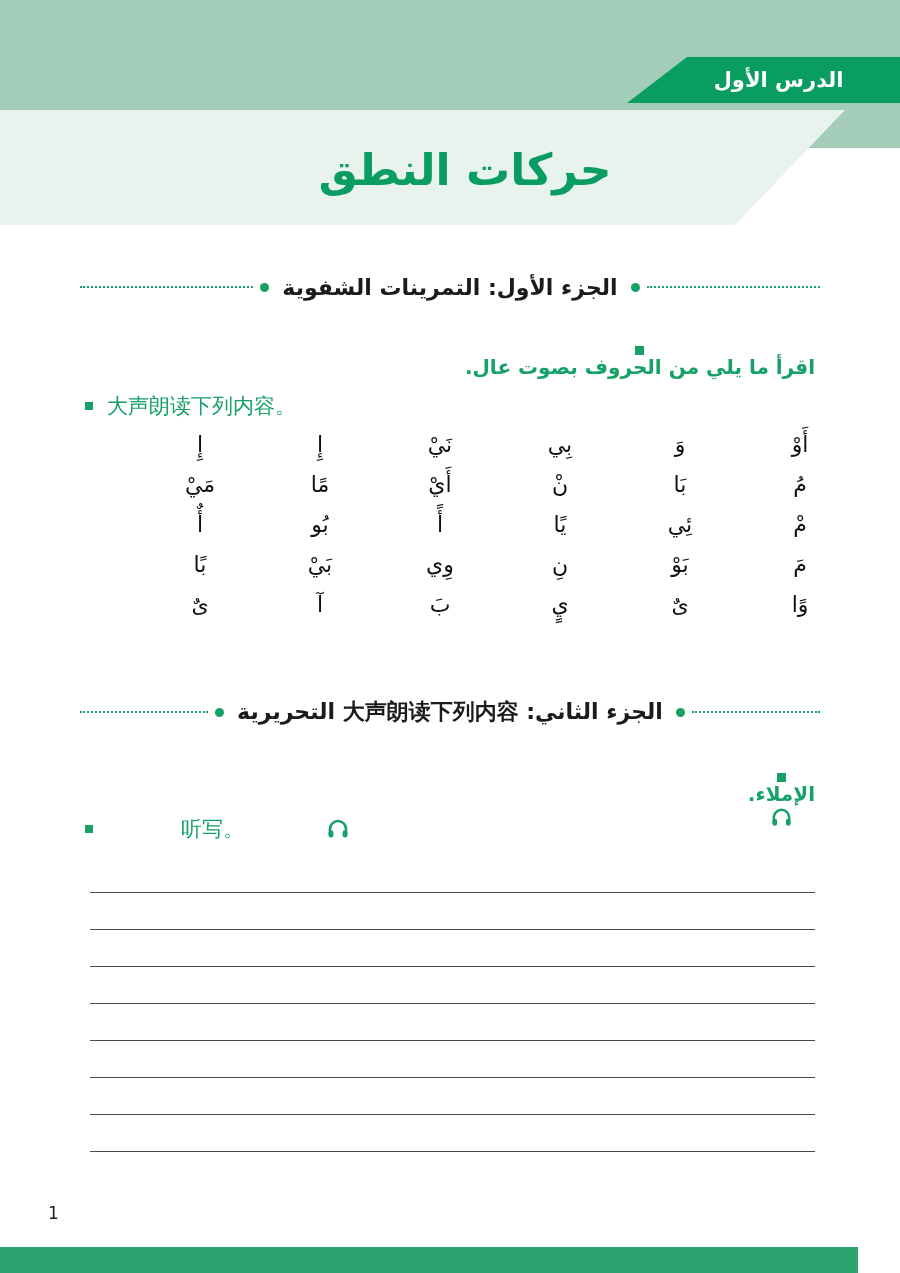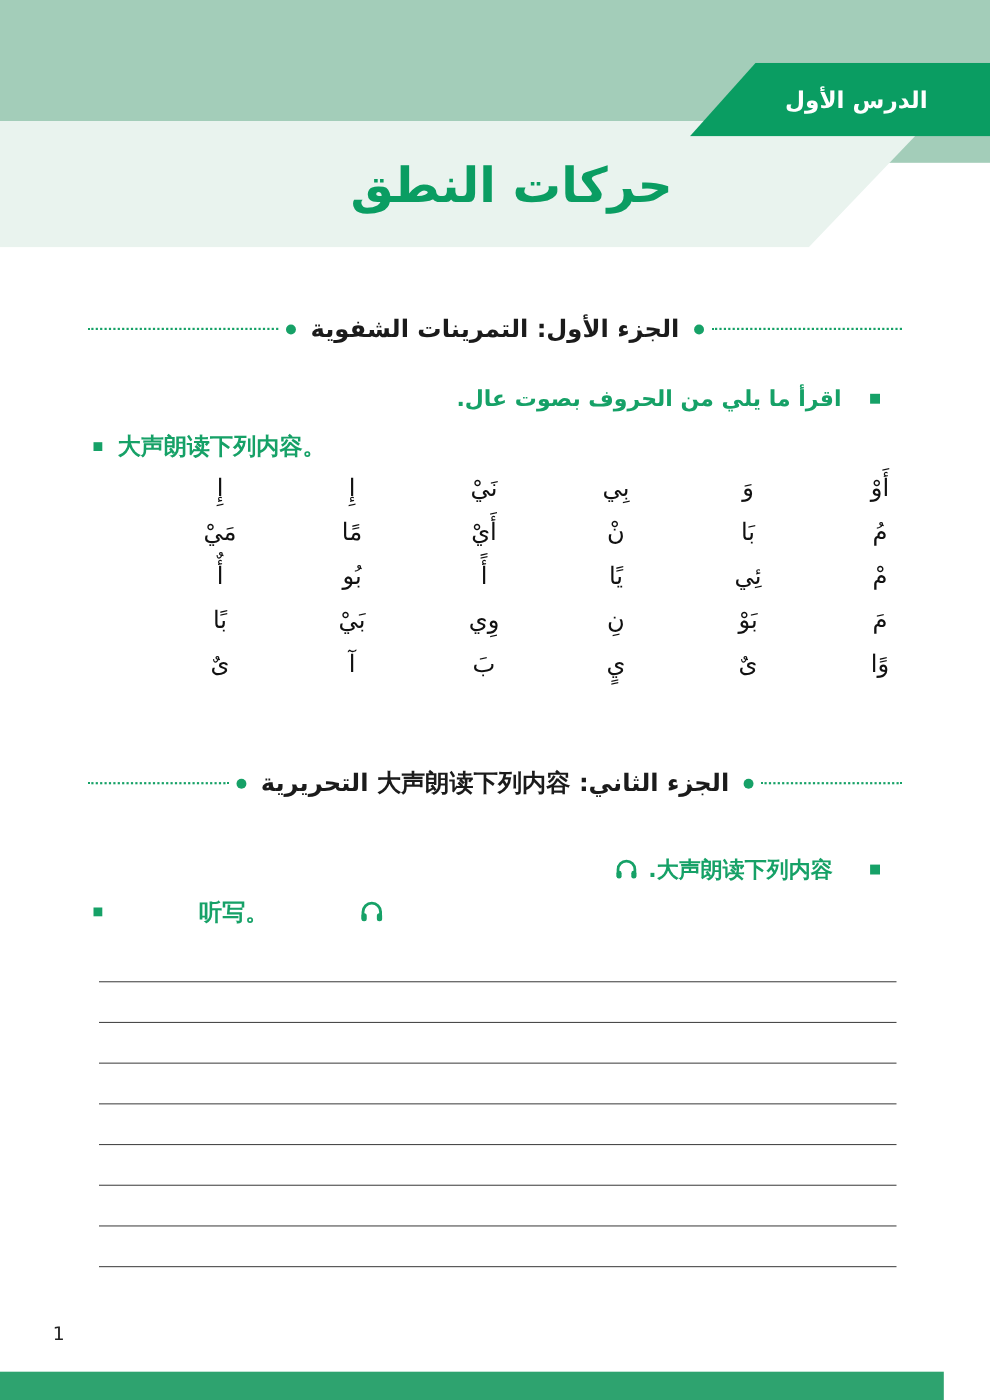--- a/index.html
+++ b/index.html
@@ -8,43 +8,43 @@
     font-family:"DejaVu Sans",sans-serif;color:var(--text-black,#1b1b1b);
   }
   
   .band-medium{position:absolute;top:0;left:0;width:900px;height:110px;background:var(--medium-green);}
   .band-medium-lower{position:absolute;top:110px;left:0;width:900px;height:38px;background:var(--medium-green);}
   .band-light{
     position:absolute;top:110px;left:0;width:900px;height:115px;background:var(--light-green);
     clip-path:polygon(0 0,845px 0,735px 100%,0 100%);
   }
   .lesson-tab{
-    position:absolute;top:57px;left:627px;width:273px;height:67px;background:var(--dark-green);
+    position:absolute;top:57px;left:627px;width:273px;height:46px;background:var(--dark-green);
     clip-path:polygon(60px 0,100% 0,100% 100%,0 100%);
     display:flex;align-items:center;justify-content:center;padding-left:30px;box-sizing:border-box;
   }
   .lesson-tab span{color:#fff;font-weight:bold;font-size:21px;direction:rtl;}
   .page-title{
     position:absolute;top:138px;left:0;width:930px;margin:0;text-align:center;
     direction:rtl;font-size:44px;line-height:64px;font-weight:bold;color:var(--dark-green);
   }
   
   .section-heading{
     position:absolute;left:80px;width:740px;height:30px;
     display:flex;align-items:center;direction:rtl;
   }
   .dotline{flex:1;height:0;border-top:2px dotted var(--text-green);}
   .dot{width:9px;height:9px;border-radius:50%;background:var(--text-green);margin:0 7px;flex:none;}
   .heading-text{font-size:22px;font-weight:bold;color:var(--text-black);padding:0 6px;white-space:nowrap;}
   
-  .row-rtl{position:absolute;right:100px;display:flex;align-items:center;direction:rtl;}
+  .row-rtl{position:absolute;right:85px;display:flex;align-items:center;direction:rtl;flex-direction:column;}
   .row-ltr{position:absolute;left:85px;display:flex;align-items:center;direction:ltr;}
   .sq{width:9px;height:9px;background:var(--text-green);flex:none;}
   .green-text{color:var(--text-green);font-weight:bold;font-size:20px;white-space:nowrap;}
-  .zh-text{color:var(--text-green);font-weight:bold;font-size:21px;white-space:nowrap;}
+  .zh-text{color:var(--text-green);font-weight:normal;font-size:21px;white-space:nowrap;}
   .gap-lg{width:26px;flex:none;}
   .gap-md{width:14px;flex:none;}
   .gap-sm{width:8px;flex:none;}
   
   .letter-grid{
     position:absolute;top:425px;left:140px;width:720px;
     display:grid;grid-template-columns:repeat(6,120px);grid-auto-rows:40px;
     direction:rtl;justify-items:center;align-items:center;
   }
   .letter-cell{font-size:22px;line-height:40px;direction:rtl;color:#111;}
@@ -63,21 +63,21 @@
 <div class="page">
 
   <div class="band-medium"></div>
   <div class="band-medium-lower"></div>
   <div class="band-light"></div>
   <div class="lesson-tab">
     <span>الدرس الأول</span>
   </div>
   <h1 class="page-title">حركات النطق</h1>
 
-  <div class="section-heading" style="top:284px;">
+  <div class="section-heading" style="top:272px;">
     <span class="dotline"></span>
     <span class="dot"></span>
     <span class="heading-text">الجزء الأول: التمرينات الشفوية</span>
     <span class="dot"></span>
     <span class="dotline"></span>
   </div>
 
   <div class="row-rtl" style="top:346px;height:32px;">
     <span class="sq"></span>
     <span class="gap-lg"></span>
@@ -127,21 +127,21 @@
     <span class="dotline"></span>
     <span class="dot"></span>
     <span class="heading-text">الجزء الثاني: 大声朗读下列内容 التحريرية</span>
     <span class="dot"></span>
     <span class="dotline"></span>
   </div>
 
   <div class="row-rtl" style="top:773px;height:34px;">
     <span class="sq"></span>
     <span class="gap-lg" style="width:34px;"></span>
-    <span class="green-text">大声朗读下列内容.</span>
+    <span class="green-text">الإملاء.</span>
     <span class="gap-sm"></span>
     <span class="hp">
       <svg viewBox="0 0 24 24" width="23" height="23" aria-hidden="true">
         <path d="M4 18v-6a8 8 0 0 1 16 0v6" fill="none" stroke="#16a167" stroke-width="2.6" stroke-linecap="round"></path>
         <rect x="2.6" y="13.2" width="4.8" height="7.4" rx="2.3" fill="#16a167"></rect>
         <rect x="16.6" y="13.2" width="4.8" height="7.4" rx="2.3" fill="#16a167"></rect>
       </svg>
     </span>
   </div>
 

